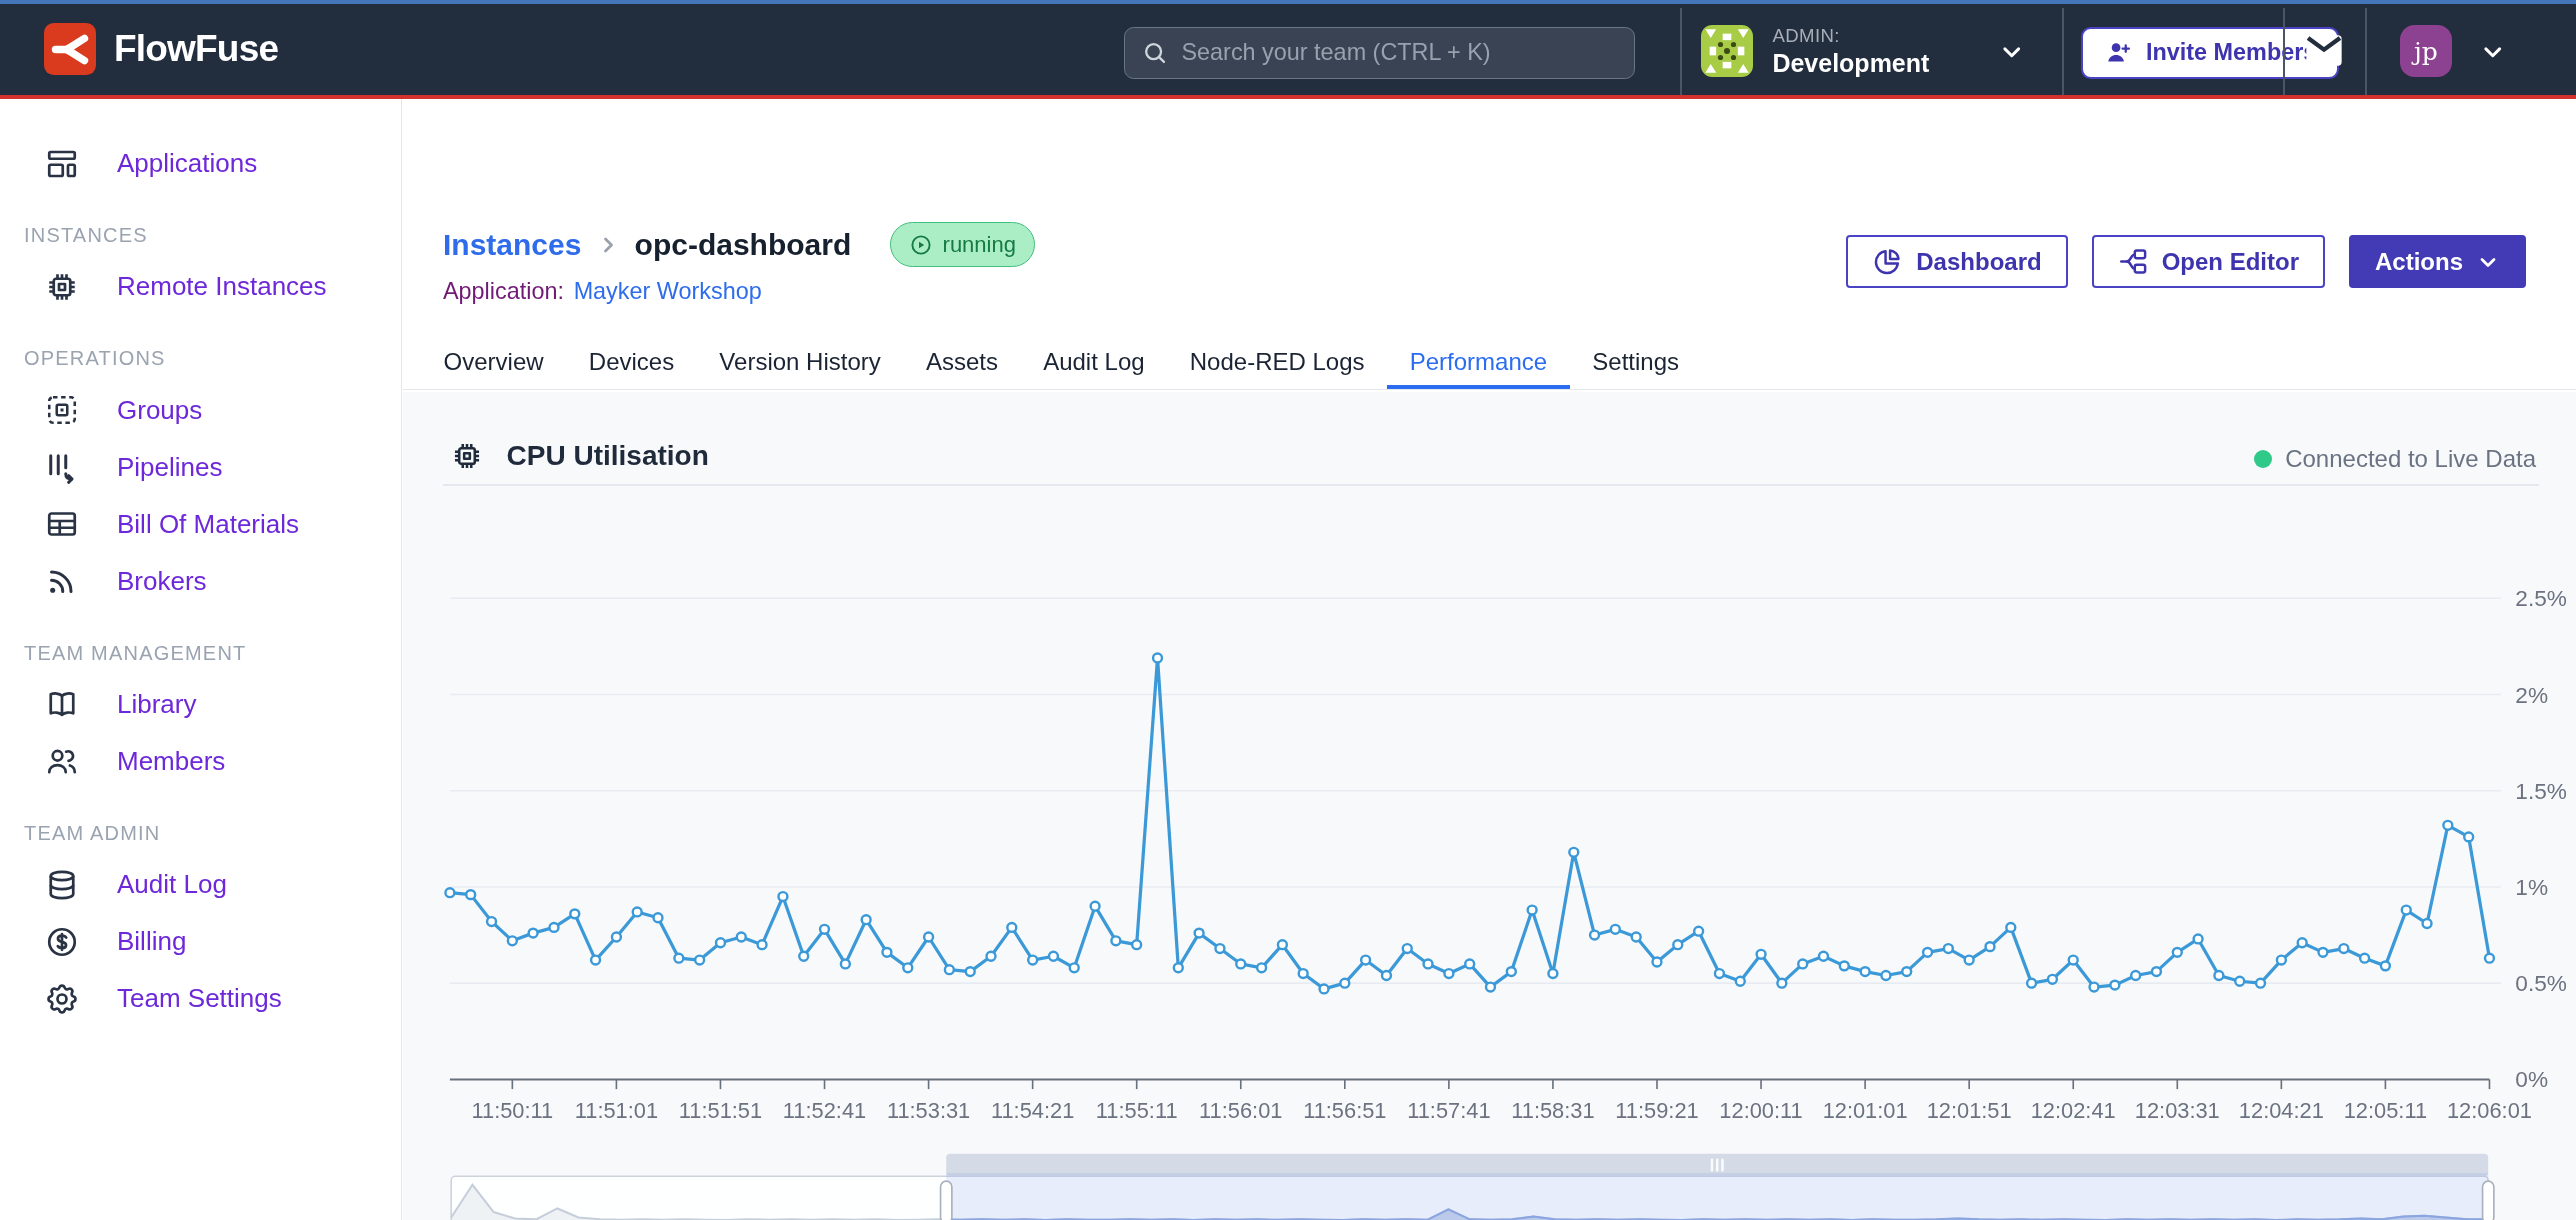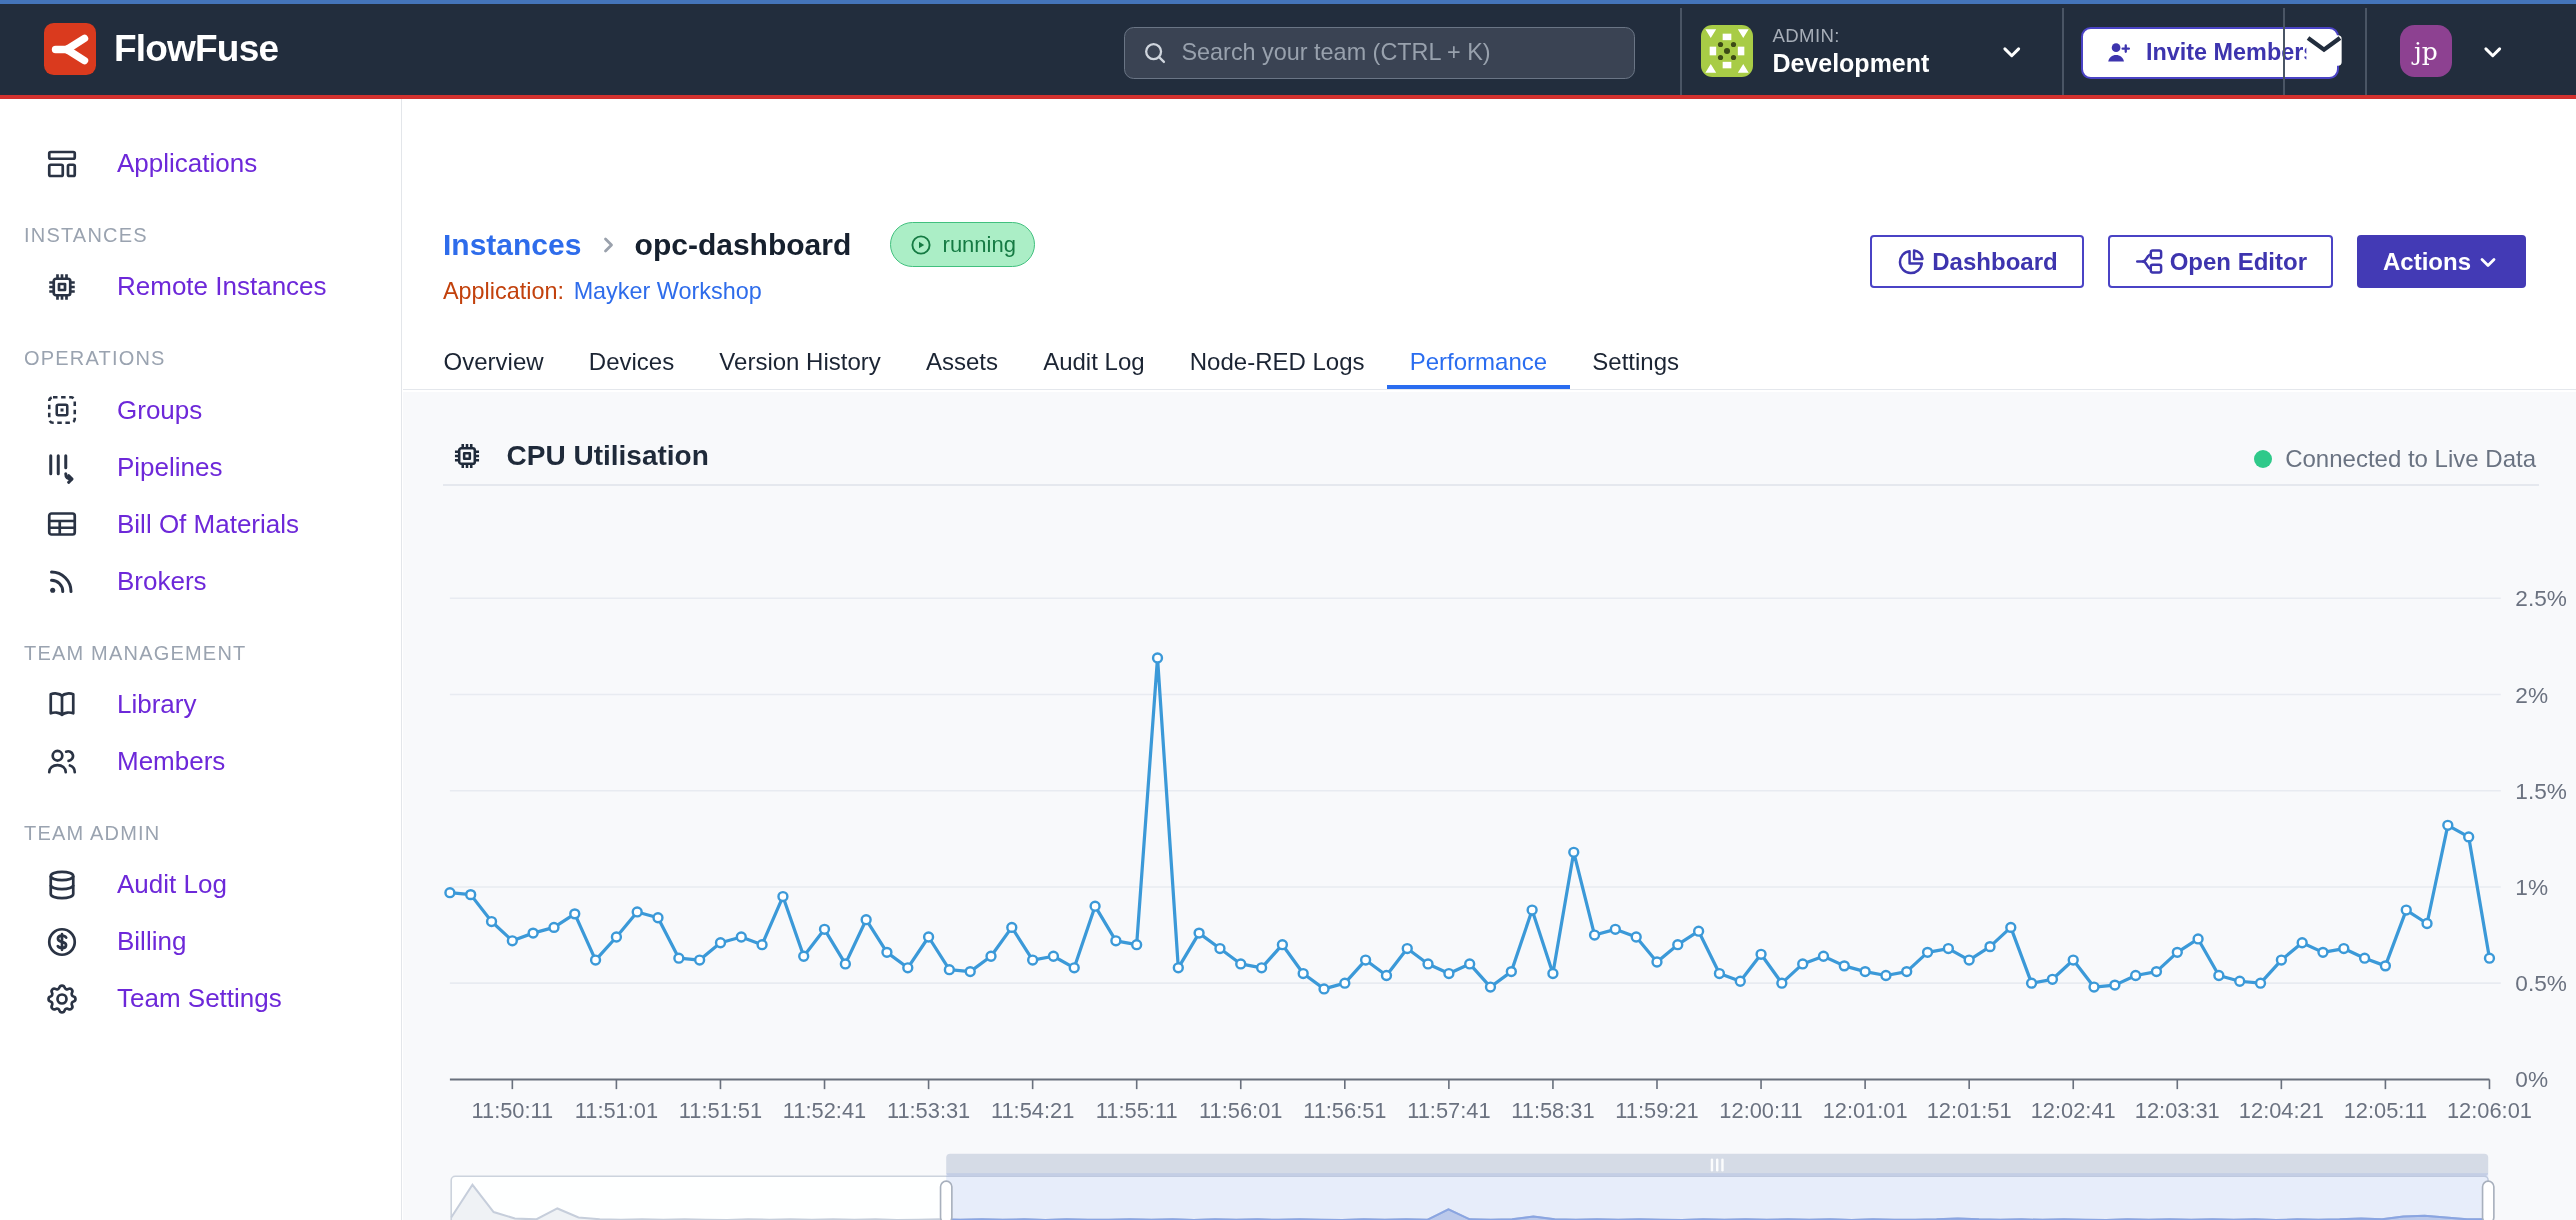--- a/index.html
+++ b/index.html
@@ -68,25 +68,25 @@
   .crumb-sep { width:24px; height:24px; color:#9aa1ac; }
   .crumb-sep svg { width:24px; height:24px; }
   .crumb-current { color:#16202e; font-size:30px; font-weight:bold; }
   .badge-running { margin-left:24px; display:flex; align-items:center; gap:9.7px;
                    background:#abeec6; border:1.6px solid #41c07e; border-radius:24px;
                    height:45px; padding:0 18px; }
   .badge-running svg { width:24px; height:24px; color:#157a43; }
   .badge-running span { color:#157a43; font-size:22px; }
 
   .appline { position:absolute; left:40px; top:179px; font-size:23.4px; display:flex; gap:9.7px; }
-  .appline .lbl { color:#c2410c; }
+  .appline .lbl { color:#701a75; }
   .appline .lnk { color:#2e6ceb; cursor:pointer; }
 
   .hdr-buttons { position:absolute; right:50px; top:136px; display:flex; gap:24px; }
-  .btn { height:53px; border-radius:4px; display:flex; align-items:center; gap:5px;
+  .btn { height:53px; border-radius:4px; display:flex; align-items:center; gap:13px;
          padding:16px 24px; font-size:24px; font-weight:bold; cursor:pointer; }
   .btn svg { width:31px; height:31px; }
   .btn-outline { background:#fff; border:2.4px solid #4a43c5; color:#3d34ae; }
   .btn-solid   { background:#433ab5; border:2.4px solid #433ab5; color:#fff; }
   .btn-solid svg { width:24px; height:24px; }
 
   .tabs { position:absolute; left:0; top:239px; width:2173px; height:52px;
           display:flex; align-items:stretch; padding-left:18px; border-bottom:1.6px solid #e4e7ec; }
   .tab { display:flex; align-items:center; padding:0 22.6px; font-size:24px; color:#1b2433;
          border-bottom:4.9px solid transparent; cursor:pointer; }

